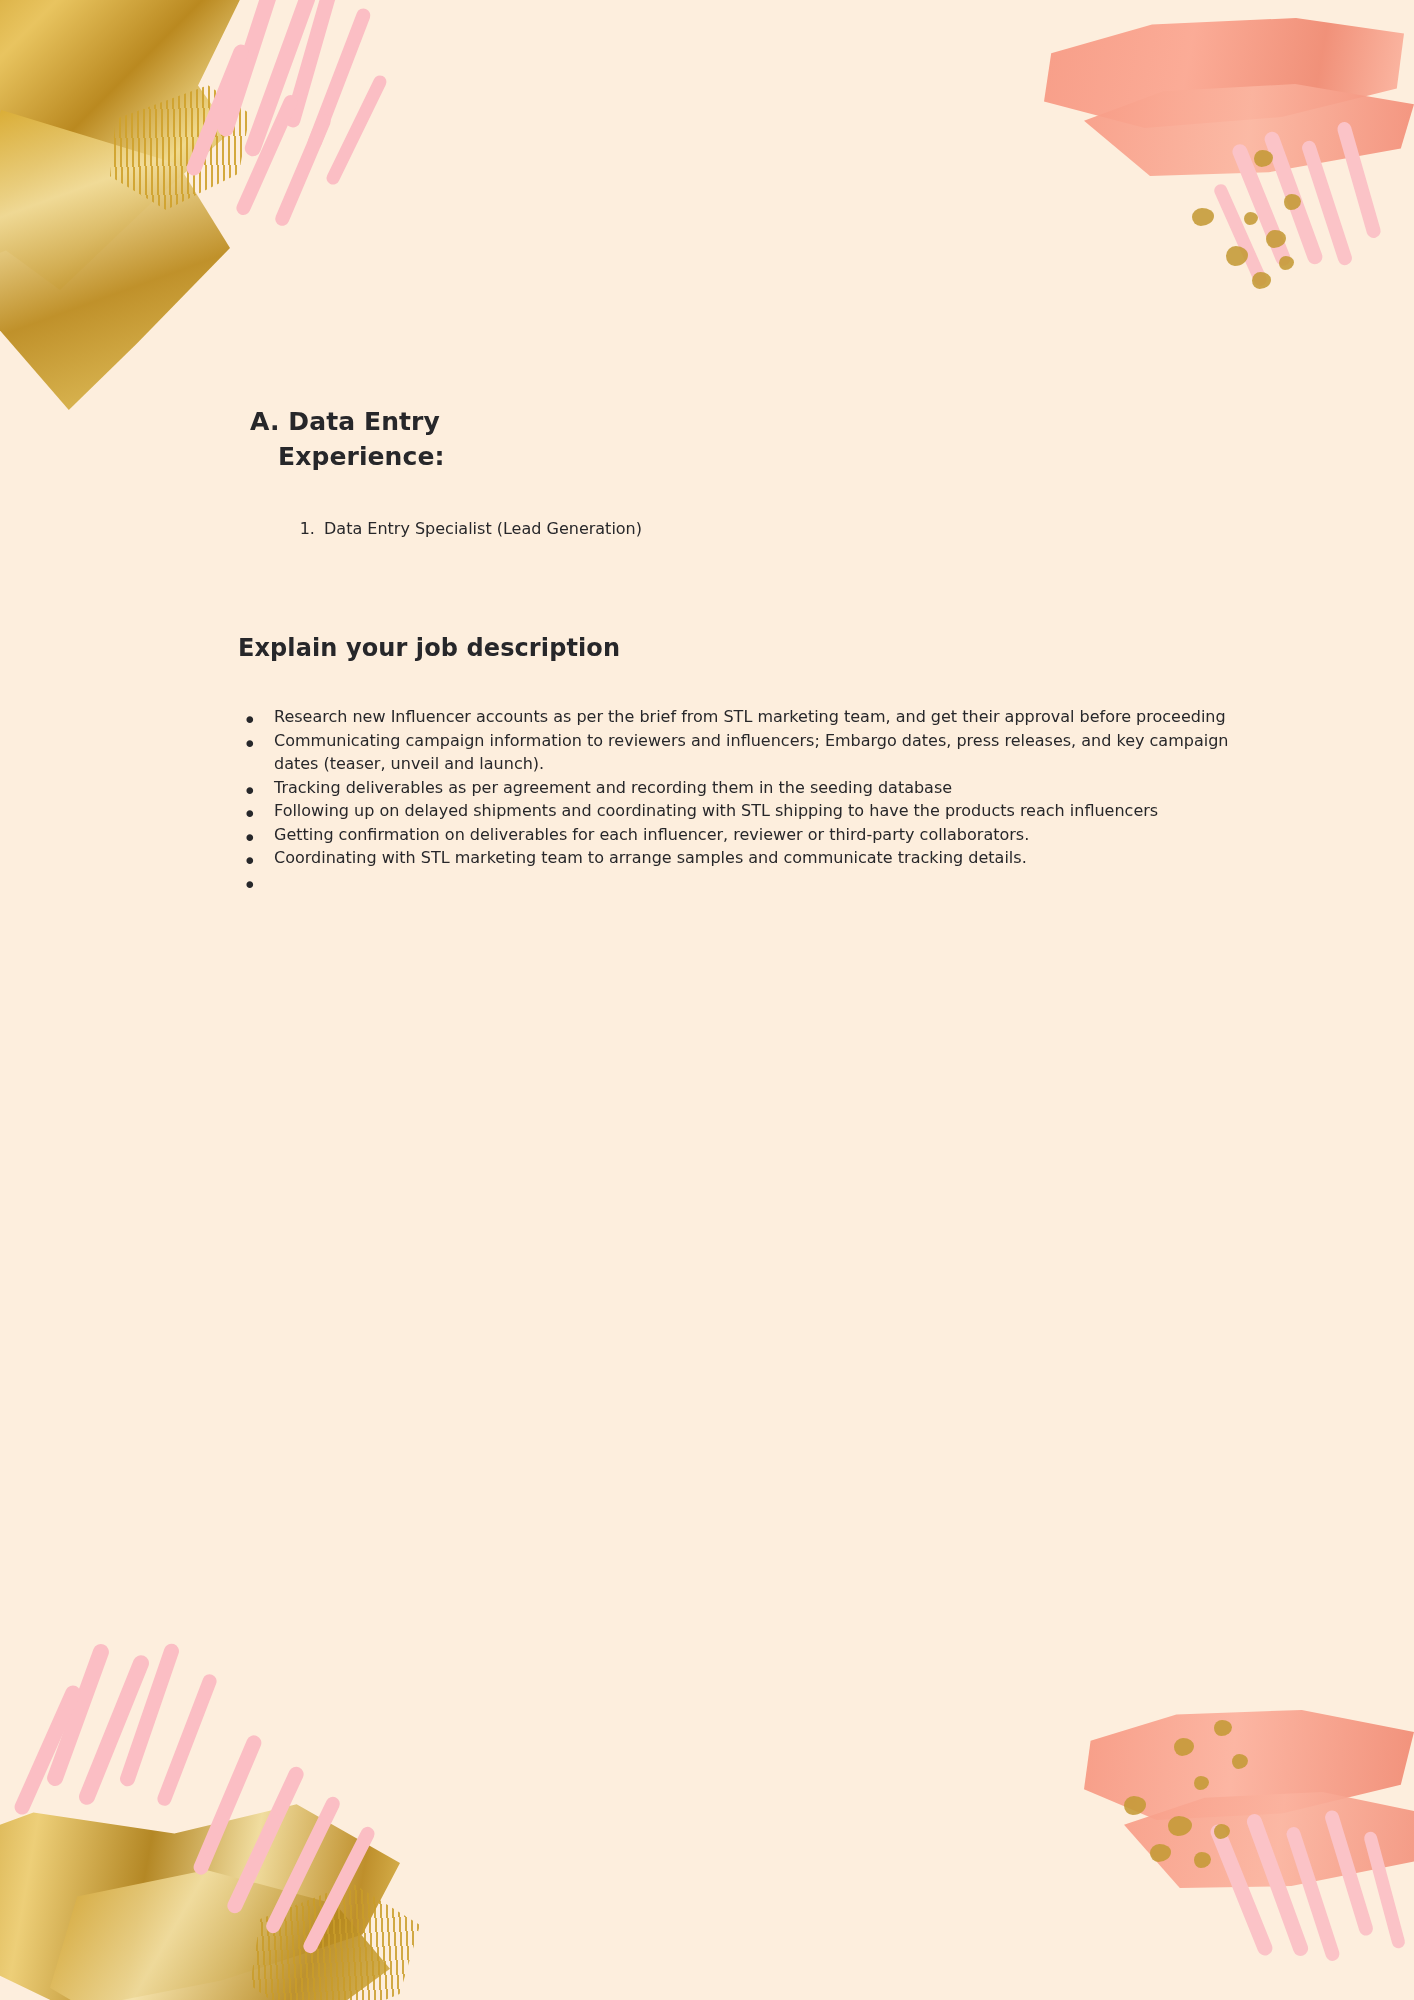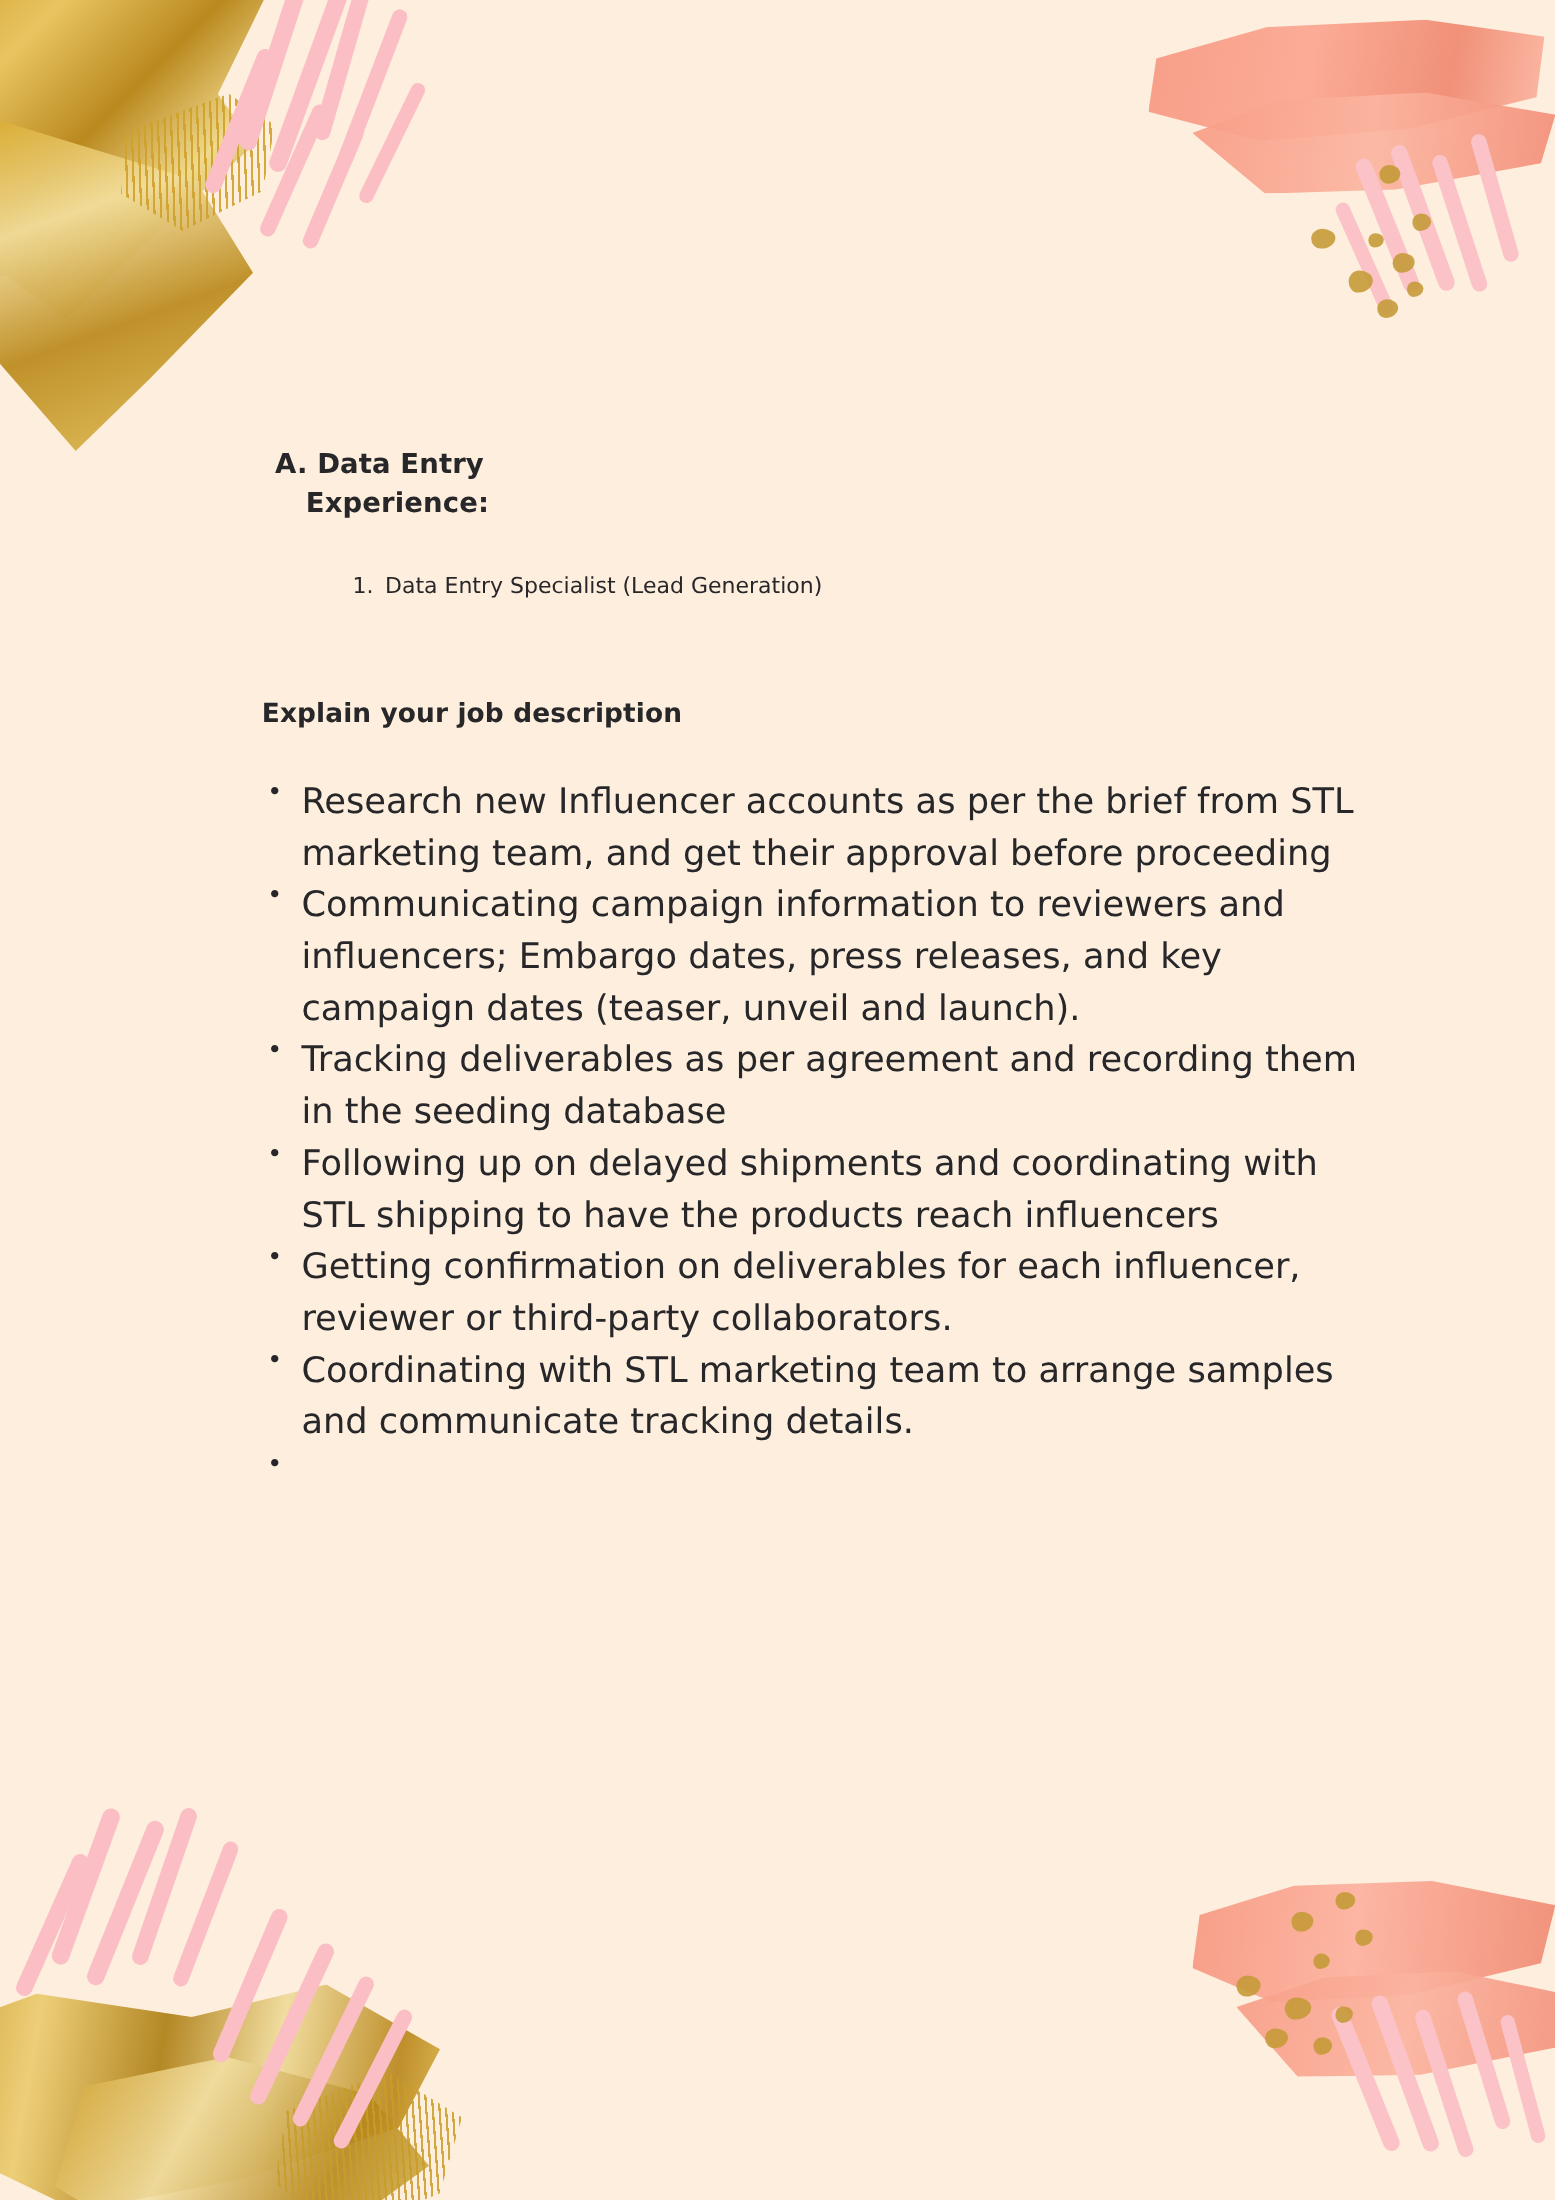--- a/index.html
+++ b/index.html
@@ -179,24 +179,23 @@
     left: 282px;
     top: 518px;
     width: 900px;
   }
   .ol-block ol {
     margin: 0;
     padding-left: 38px;
     list-style-type: decimal;
   }
   .ol-block li {
-    font-size: 20px;
+    font-size: 16px;
     line-height: 1.42;
     padding-left: 4px;
-    margin-left: 26px;
   }
   .ol-block li .sub {
     display: block;
   }
 
   .subheading {
     position: absolute;
     left: 238px;
     top: 634px;
     font-size: 24px;
@@ -209,21 +208,21 @@
     left: 232px;
     top: 705px;
     width: 1025px;
   }
   .bullets ul {
     margin: 0;
     padding-left: 38px;
     list-style: none;
   }
   .bullets li {
-    font-size: 32px;
+    font-size: 16px;
     line-height: 1.47;
     position: relative;
     padding-left: 4px;
     margin-bottom: 0px;
   }
   .bullets li::before {
     content: "\2022";
     position: absolute;
     left: -27px;
     top: -1px;

